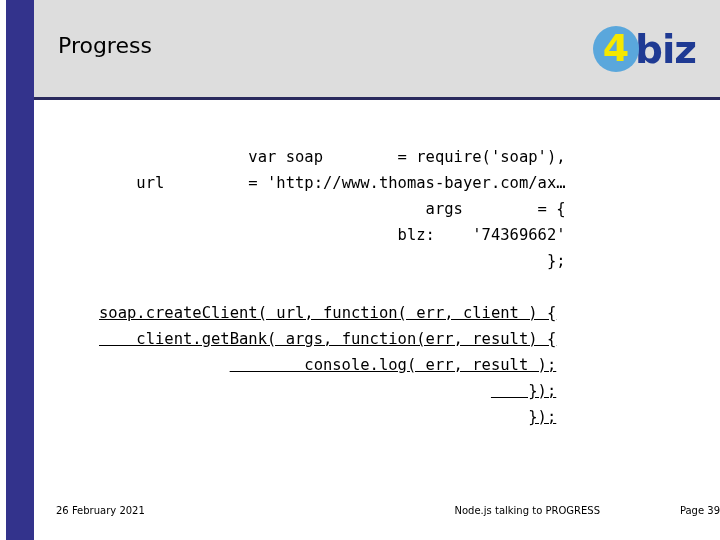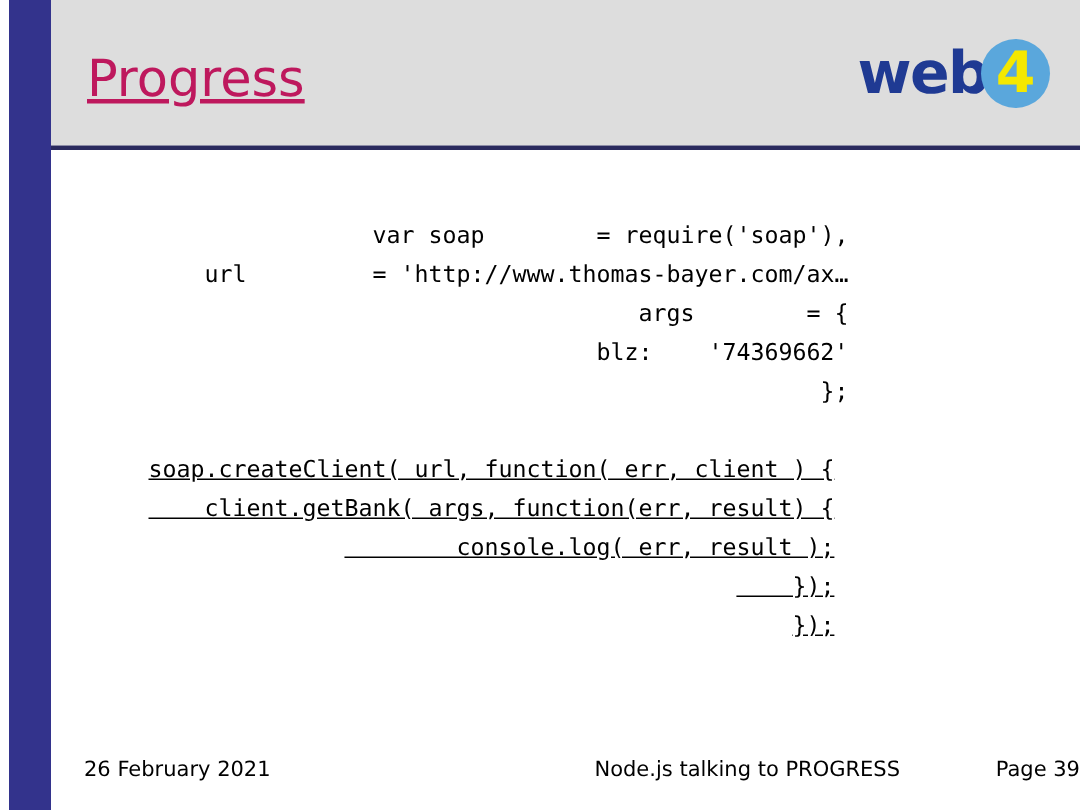--- a/index.html
+++ b/index.html
@@ -51,26 +51,25 @@
     width: 686px;
     height: 3px;
     background: #2a2a5e;
   }
 
   #page-title {
     position: absolute;
     left: 58px;
     top: 33px;
     font-family: "DejaVu Sans", sans-serif;
-    font-size: 34px;
+    font-size: 22px;
     font-weight: 400;
-    color: #be185d;
+    color: #000000;
     letter-spacing: 0px;
     white-space: nowrap;
-    text-decoration: underline;
   }
 
   
   #logo {
     position: absolute;
     left: 500px;
     top: 22px;
     height: 54px;
     width: 196px;
     display: flex;
@@ -143,46 +142,46 @@
     position: absolute;
     left: 34px;
     top: 505px;
     width: 686px;
     height: 26px;
   }
   .footer-text {
     position: absolute;
     top: 0;
     font-family: "DejaVu Sans", sans-serif;
-    font-size: 14px;
+    font-size: 10px;
     color: #000000;
     white-space: nowrap;
   }
   #footer-date   { left: 22px; }
   #footer-center { left: 0; width: 566px; text-align: right; }
   #footer-page   { right: 0; text-align: right; margin-left: 47px; }
 </style>
 </head>
 <body>
 
 <div id="slide">
 
   <div id="sidebar-bar"></div>
 
   <div id="header-band"></div>
   <div id="header-rule"></div>
 
   <div id="page-title">Progress</div>
 
   <div id="logo">
-    <span class="logo-word">web</span>
     <span id="logo-badge">
       <span class="disc"></span>
       <span class="four">4</span>
     </span>
+    <span class="logo-word">biz</span>
   </div>
 
   <pre class="code-block" id="code-block-declarations">var soap        = require('soap'),
     url         = 'http://www.thomas-bayer.com/ax…
     args        = {
         blz:    '74369662'
     };</pre>
 
   <pre class="code-block" id="code-block-calls">soap.createClient( url, function( err, client ) {
     client.getBank( args, function(err, result) {

